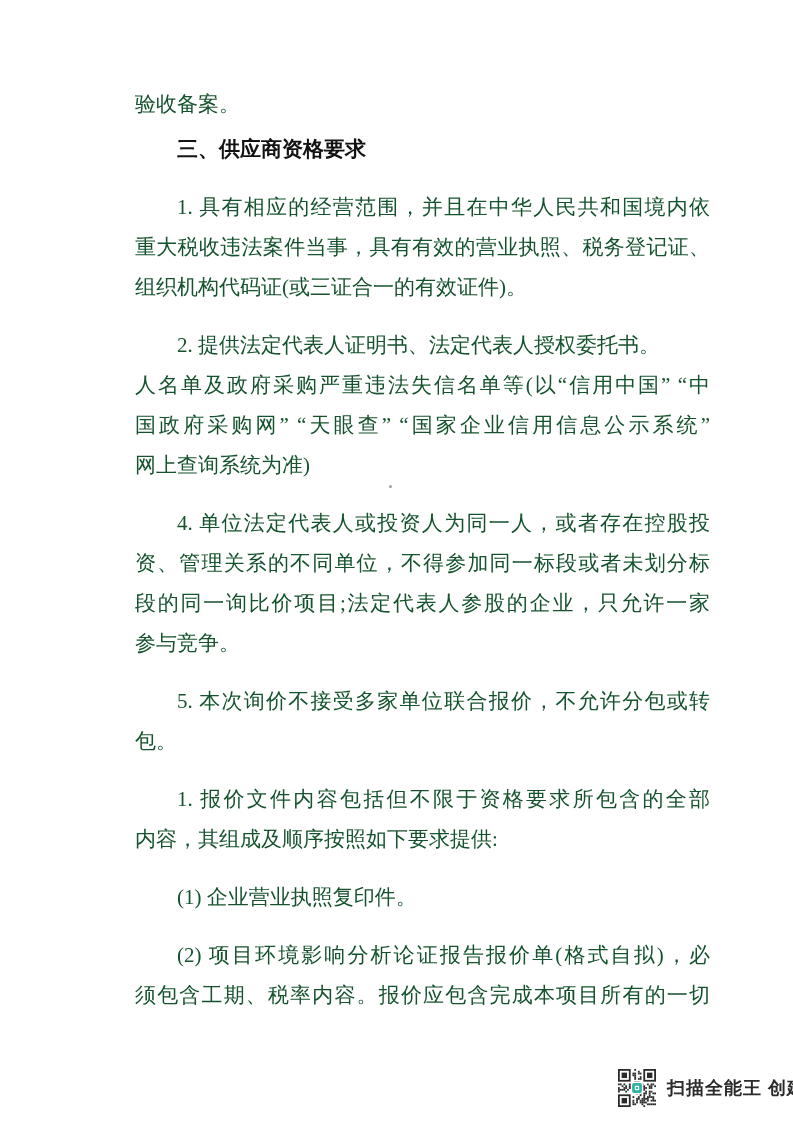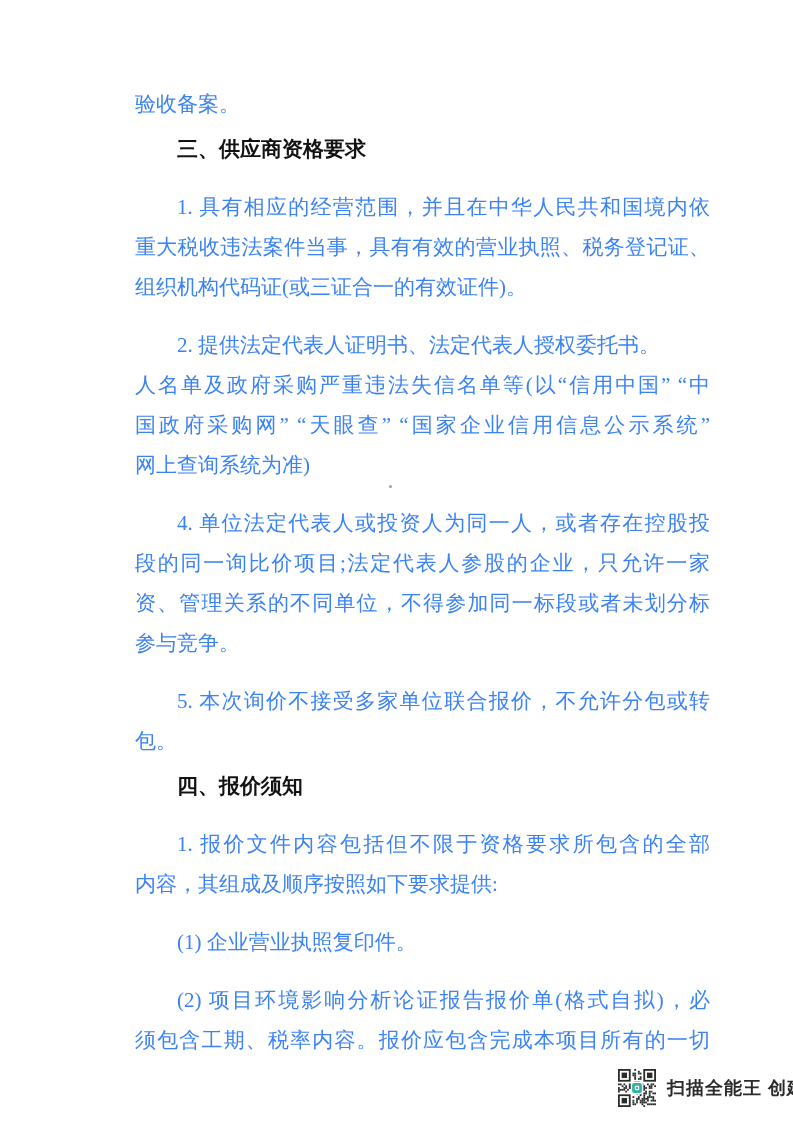--- a/index.html
+++ b/index.html
@@ -21,21 +21,21 @@
     top: 0;
     width: 575px;
     padding-top: 84px;
     color: #1f1f1f;
   }
   .line {
     font-size: 21px;
     line-height: 40px;
     white-space: normal;
     text-align: left;
-    color: #3b82f6;
+    color: #14532d;
   }
   .line.fill {
     text-align: justify;
     text-align-last: justify;
     text-justify: inter-character;
   }
   .line.para { margin-top: 18px; }
   .line.heading {
     font-family: "Liberation Sans", "DejaVu Sans", sans-serif;
     font-weight: 700;
@@ -84,26 +84,25 @@
       <div class="line">验收备案。</div>
       <div class="line heading para" style="text-indent: 42px;">三、供应商资格要求</div>
       <div class="line fill para" style="text-indent: 42px;">1. 具有相应的经营范围，并且在中华人民共和国境内依</div>
       <div class="line fill">重大税收违法案件当事，具有有效的营业执照、税务登记证、</div>
       <div class="line">组织机构代码证(或三证合一的有效证件)。</div>
       <div class="line para" style="text-indent: 42px;">2. 提供法定代表人证明书、法定代表人授权委托书。</div>
       <div class="line fill">人名单及政府采购严重违法失信名单等(以“信用中国” “中</div>
       <div class="line fill">国政府采购网” “天眼查” “国家企业信用信息公示系统”</div>
       <div class="line">网上查询系统为准)</div>
       <div class="line fill para" style="text-indent: 42px;">4. 单位法定代表人或投资人为同一人，或者存在控股投</div>
+      <div class="line fill">资、管理关系的不同单位，不得参加同一标段或者未划分标</div>
       <div class="line fill">段的同一询比价项目;法定代表人参股的企业，只允许一家</div>
-      <div class="line fill">资、管理关系的不同单位，不得参加同一标段或者未划分标</div>
       <div class="line">参与竞争。</div>
       <div class="line fill para" style="text-indent: 42px;">5. 本次询价不接受多家单位联合报价，不允许分包或转</div>
       <div class="line">包。</div>
-      <div class="line heading para" style="text-indent: 42px;">四、报价须知</div>
       <div class="line fill para" style="text-indent: 42px;">1. 报价文件内容包括但不限于资格要求所包含的全部</div>
       <div class="line">内容，其组成及顺序按照如下要求提供:</div>
       <div class="line para" style="text-indent: 42px;">(1) 企业营业执照复印件。</div>
       <div class="line fill para" style="text-indent: 42px;">(2) 项目环境影响分析论证报告报价单(格式自拟)，必</div>
       <div class="line fill">须包含工期、税率内容。报价应包含完成本项目所有的一切</div>
     </div>
 
   <div class="watermark">
     <svg class="qr" viewBox="0 0 21 21">
         <rect x="0" y="0" width="21" height="21" fill="#ffffff"></rect>

